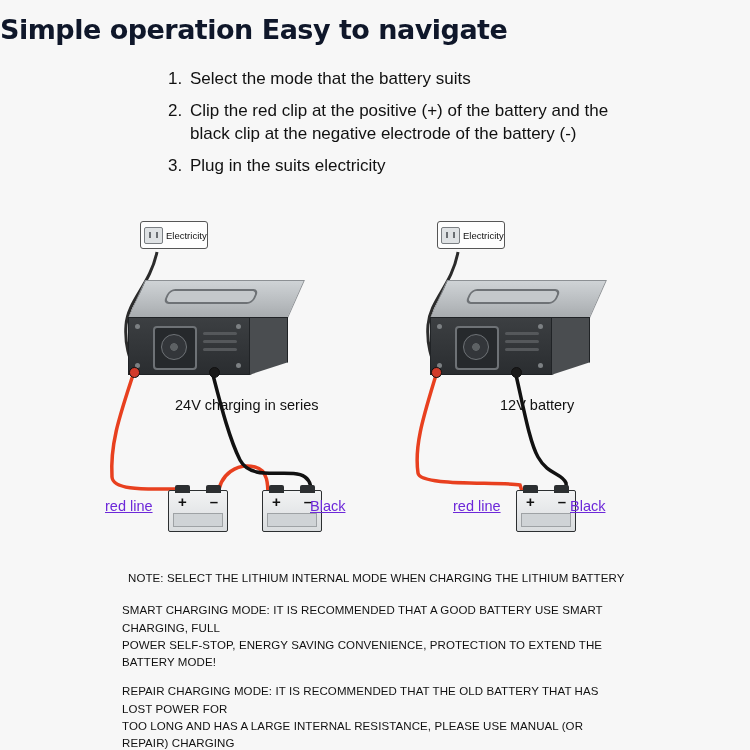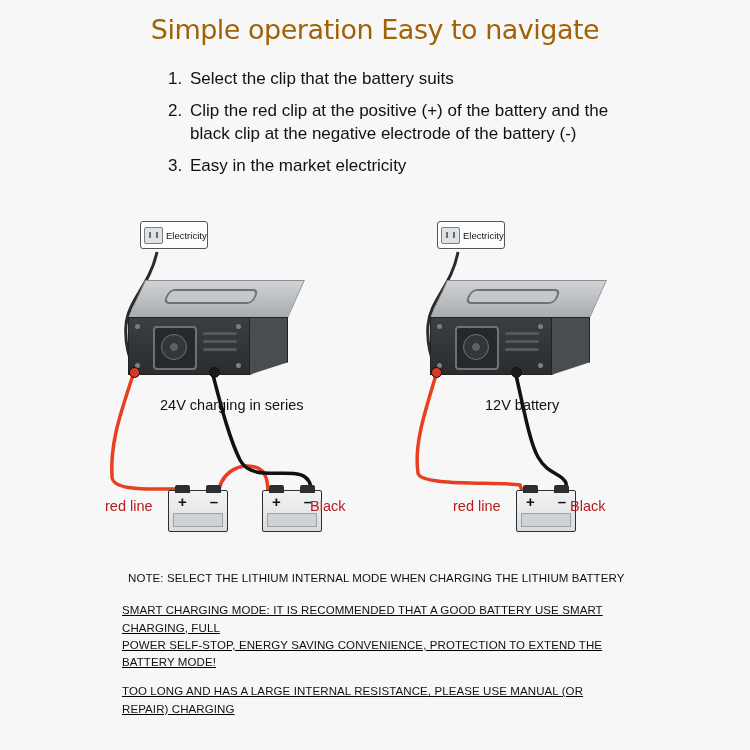--- a/index.html
+++ b/index.html
@@ -17,26 +17,26 @@
   #page {
     position: relative;
     width: 750px;
     height: 750px;
   }
   .title {
     position: absolute;
     top: 14px;
     left: 0;
     width: 750px;
-    text-align: center;
+    text-align: left;
     font-size: 27px;
-    font-weight: normal;
+    font-weight: bold;
     font-family: "DejaVu Sans", sans-serif;
     letter-spacing: -0.5px;
-    color: #a16207;
+    color: #0f172a;
   }
   .steps {
     position: absolute;
     top: 68px;
     left: 168px;
     width: 470px;
   }
   .step {
     display: flex;
     font-size: 17px;
@@ -197,20 +197,21 @@
     border: 1px solid #111;
   }
   .term.red { background: #d23b2a; }
   .term.black { background: #1a1a1a; }
 
   .charger-caption {
     position: absolute;
     font-size: 14.5px;
     color: #111;
     white-space: nowrap;
+    margin-left: 15px;
   }
 
   
   .battery {
     position: absolute;
     width: 58px;
     height: 40px;
     background: linear-gradient(180deg,#f2f3f4 0%, #d9dcde 100%);
     border: 1.5px solid #2c2f31;
     border-radius: 2px;
@@ -240,66 +241,66 @@
     left: 4px;
     right: 4px;
     top: 22px;
     height: 12px;
     background: #cfd3d6;
     border: 1px solid #9ea2a5;
   }
   .wire-label {
     position: absolute;
     font-size: 14.5px;
-    color: #b91c1c;
+    color: #6d28d9;
     white-space: nowrap;
+    text-decoration: underline;
   }
 
   
   .notes {
     position: absolute;
     top: 570px;
     left: 0;
     width: 750px;
   }
   .note-line {
     font-size: 11.5px;
     color: #111;
     line-height: 1.5;
     letter-spacing: 0.1px;
   }
   .note-block {
     margin-bottom: 12px;
     padding: 0 120px 0 122px;
-    text-decoration: underline;
   }
   .note-first {
     padding: 0 120px 0 128px;
     margin-bottom: 15px;
   }
 </style>
 </head>
 <body>
 
 <div id="page">
 
   <div class="title">Simple operation Easy to navigate</div>
 
   <div class="steps">
     <div class="step">
       <span class="step-num">1.</span>
-      <span class="step-text">Select the clip that the battery suits</span>
+      <span class="step-text">Select the mode that the battery suits</span>
     </div>
     <div class="step">
       <span class="step-num">2.</span>
       <span class="step-text">Clip the red clip at the positive (+) of the battery and the black clip at the negative electrode of the battery (-)</span>
     </div>
     <div class="step">
       <span class="step-num">3.</span>
-      <span class="step-text">Easy in the market electricity</span>
+      <span class="step-text">Plug in the suits electricity</span>
     </div>
   </div>
 
   <div class="diagram">
 
     <svg class="wires" viewBox="0 0 750 345">
 
       <path d="M157,47 C150,80 128,95 126,120 C124,145 133,160 137,172" fill="none" stroke="#2b2b2b" stroke-width="3"></path>
 
       <path d="M133,170 C120,210 110,238 112,272 C113,286 150,284 168,284" fill="none" stroke="#e8401f" stroke-width="3.5"></path>
@@ -398,19 +399,20 @@
 
   <div class="notes">
     <div class="note-line note-first">NOTE: SELECT THE LITHIUM INTERNAL MODE WHEN CHARGING THE LITHIUM BATTERY</div>
 
     <div class="note-block">
       <div class="note-line">SMART CHARGING MODE: IT IS RECOMMENDED THAT A GOOD BATTERY USE SMART CHARGING, FULL</div>
       <div class="note-line">POWER SELF-STOP, ENERGY SAVING CONVENIENCE, PROTECTION TO EXTEND THE BATTERY MODE!</div>
     </div>
 
     <div class="note-block">
+      <div class="note-line">REPAIR CHARGING MODE: IT IS RECOMMENDED THAT THE OLD BATTERY THAT HAS LOST POWER FOR</div>
       <div class="note-line">TOO LONG AND HAS A LARGE INTERNAL RESISTANCE, PLEASE USE MANUAL (OR REPAIR) CHARGING</div>
 
     </div>
 
   </div>
 
 </div>
 
 </body></html>

